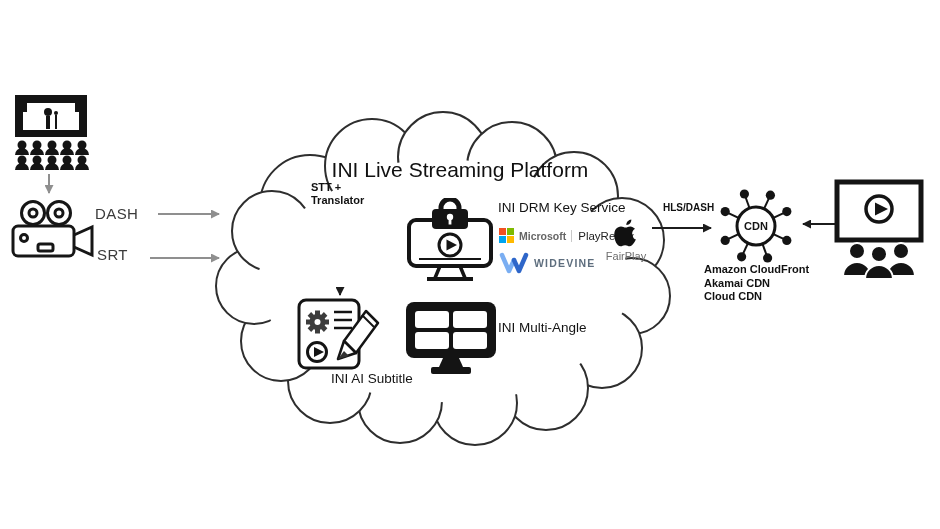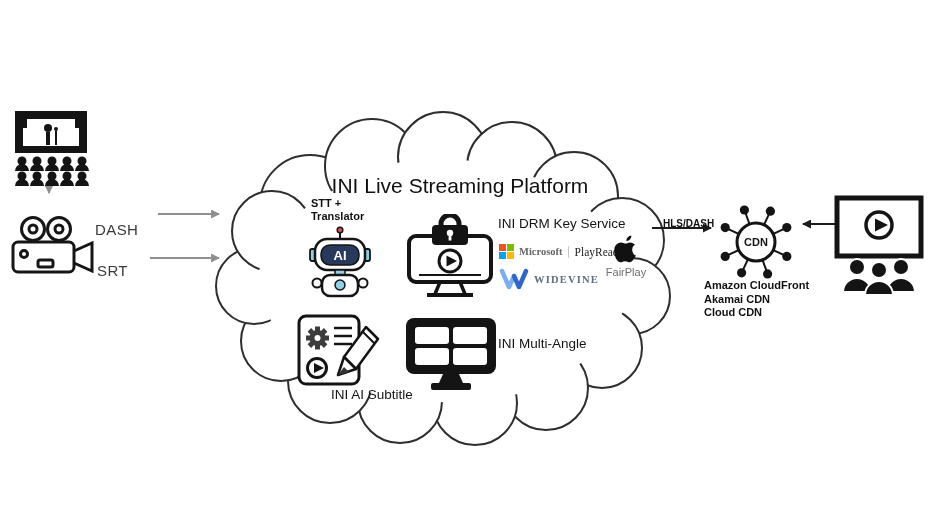--- a/index.html
+++ b/index.html
@@ -1,28 +1,28 @@
 <!DOCTYPE html>
 <html><head>
 <meta charset="utf-8">
 <style>
   html,body{margin:0;padding:0;background:#fff;}
   .canvas{position:relative;width:940px;height:529px;background:#ffffff;overflow:hidden;
           font-family:"Liberation Sans",sans-serif;color:#111;}
-  .abs{position:absolute;margin-top:16px;}
+  .abs{position:absolute;}
   svg{display:block;}
   svg text{font-family:"Liberation Sans",sans-serif;}
   .base{position:absolute;left:0;top:0;}
   .label-md{font-size:15px;color:#3a3a3a;letter-spacing:.4px;}
   .title{font-size:21px;color:#101010;text-align:center;white-space:nowrap;}
   .stt{font-size:11px;font-weight:bold;color:#111;line-height:13px;}
   .icon-label{font-size:13.5px;color:#141414;white-space:nowrap;}
   .hls{font-size:10px;font-weight:bold;color:#111;}
   .cdn-list{font-size:11px;font-weight:bold;color:#111;line-height:13.5px;white-space:nowrap;}
-  .vendor-row{display:flex;align-items:center;gap:5px;font-family:Liberation Serif, serif;}
+  .vendor-row{display:flex;align-items:center;gap:5px;}
   .ms-name{font-size:10.5px;font-weight:600;color:#666;}
   .pr-name{font-size:11.5px;color:#222;border-left:1px solid #c9c9c9;padding-left:6px;}
   .wv-name{font-size:10.5px;font-weight:bold;color:#5e6e7e;letter-spacing:1.2px;text-align:right;}
   .apple-block{width:42px;text-align:center;}
   .apple-block svg{margin:0 auto;}
   .fp-name{font-size:11px;color:#6e6e6e;margin-top:2px;}
 </style>
 </head>
 <body>
 
@@ -122,36 +122,20 @@
   <div class="abs label-md" style="left:95px;top:205px">DASH</div>
   <div class="abs label-md" style="left:97px;top:246px">SRT</div>
 
   <div class="abs title" style="left:295px;top:158px;width:330px">INI Live Streaming Platform</div>
 
   <div class="abs stt" style="left:311px;top:181px">
     <div>STT +</div>
     <div>Translator</div>
   </div>
 
-  <div class="abs" style="left:305px;top:208px">
-    <svg width="70" height="80" viewBox="0 0 70 80">
-      <line x1="35" y1="9" x2="35" y2="16" stroke="#141414" stroke-width="2"></line>
-      <circle cx="35" cy="6" r="2.8" fill="#e05252" stroke="#141414" stroke-width="1.5"></circle>
-      <rect x="5" y="25" width="6" height="12" rx="2" fill="#8fd0e8" stroke="#141414" stroke-width="1.8"></rect>
-      <rect x="59" y="25" width="6" height="12" rx="2" fill="#8fd0e8" stroke="#141414" stroke-width="1.8"></rect>
-      <rect x="10" y="15" width="50" height="31" rx="12" fill="#fff" stroke="#141414" stroke-width="2.5"></rect>
-      <rect x="16" y="21" width="38" height="20" rx="9" fill="#27395c" stroke="#141414" stroke-width="1.5"></rect>
-      <text x="35" y="36" text-anchor="middle" font-size="13" font-weight="bold" fill="#ffffff">AI</text>
-      <rect x="30" y="46" width="10" height="5" fill="#8fd0e8" stroke="#141414" stroke-width="1.5"></rect>
-      <rect x="17" y="51" width="36" height="21" rx="8" fill="#fff" stroke="#141414" stroke-width="2.5"></rect>
-      <circle cx="35" cy="61" r="5" fill="#8fd0e8" stroke="#141414" stroke-width="1.5"></circle>
-      <circle cx="12" cy="59" r="4.5" fill="#fff" stroke="#141414" stroke-width="2"></circle>
-      <circle cx="58" cy="59" r="4.5" fill="#fff" stroke="#141414" stroke-width="2"></circle>
-    </svg>
-  </div>
 
   <div class="abs" style="left:294px;top:297px">
     <svg width="92" height="80" viewBox="0 0 92 80">
       <rect x="5" y="3" width="60" height="68" rx="7" fill="#fff" stroke="#141414" stroke-width="3"></rect>
       <line x1="40" y1="15" x2="58" y2="15" stroke="#141414" stroke-width="2.5"></line>
       <line x1="40" y1="23" x2="58" y2="23" stroke="#141414" stroke-width="2.5"></line>
       <line x1="40" y1="31" x2="58" y2="31" stroke="#141414" stroke-width="2.5"></line>
       <g fill="#3c3c3c">
         <rect x="21" y="13.5" width="5" height="5" transform="rotate(0 23.5 25)"></rect>
         <rect x="21" y="13.5" width="5" height="5" transform="rotate(45 23.5 25)"></rect>

